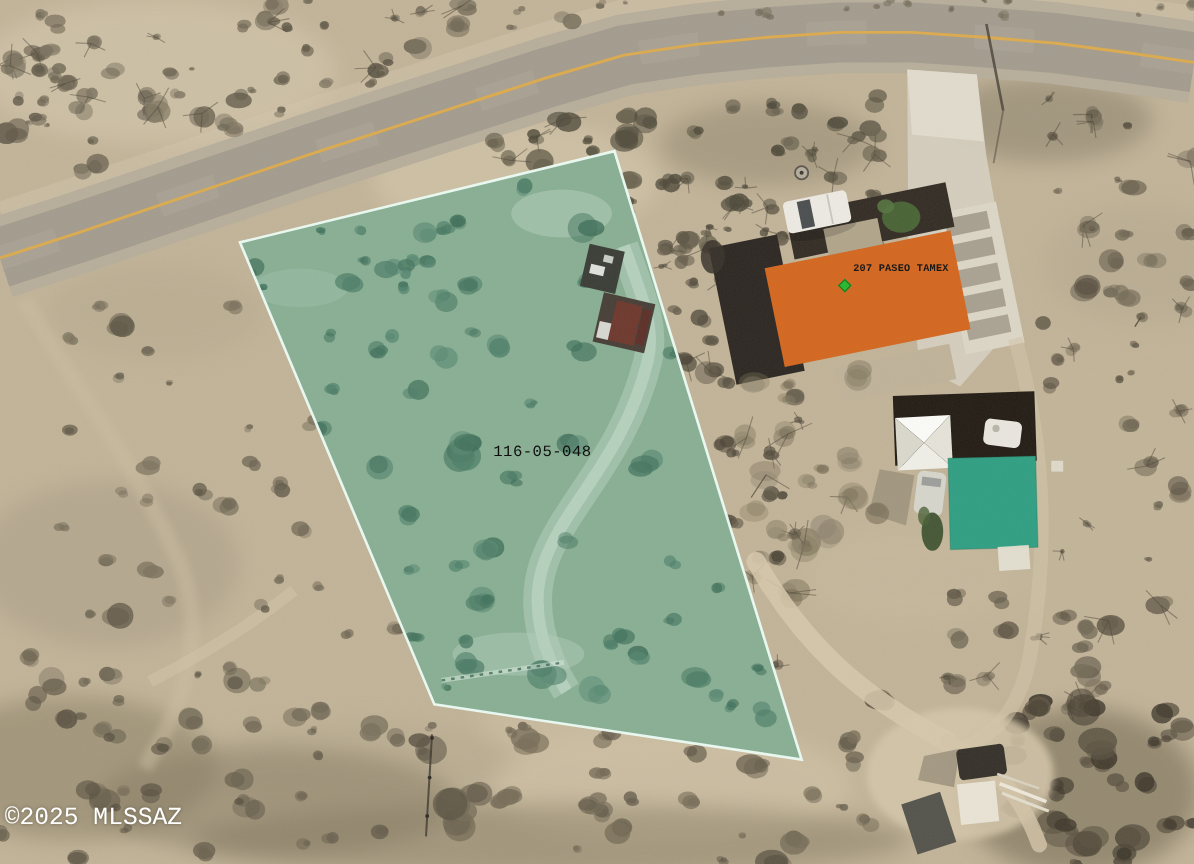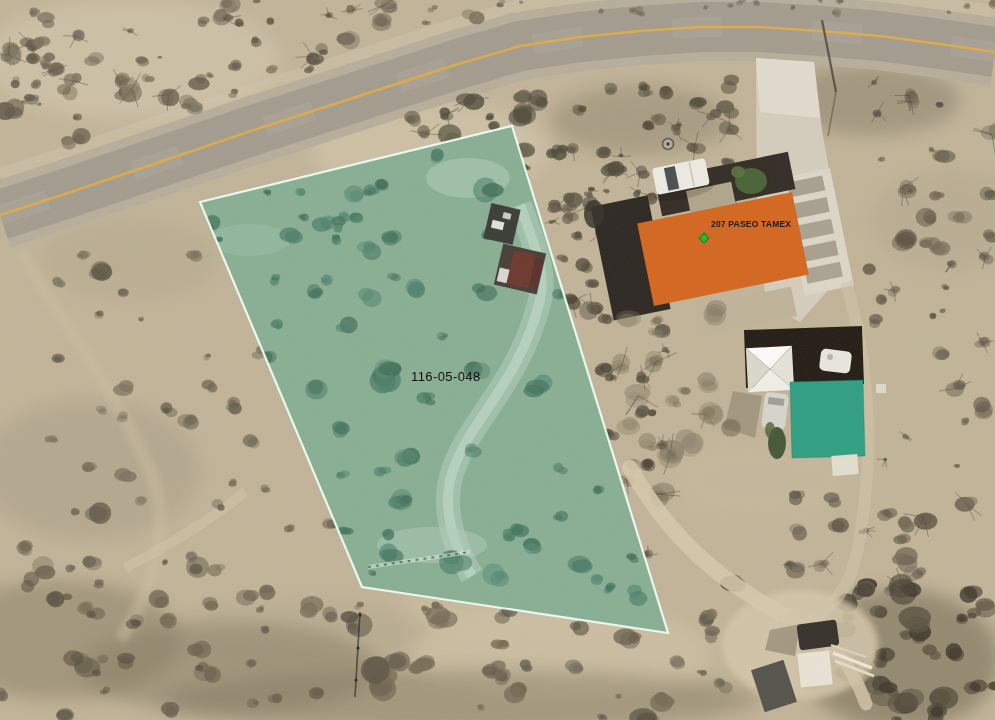--- a/index.html
+++ b/index.html
@@ -1,19 +1,19 @@
 <!DOCTYPE html>
 <html><head>
 <meta charset="utf-8">
 <style>
   html,body{margin:0;padding:0;background:#222;}
   #stage{position:relative;width:995px;height:720px;overflow:hidden;background:#c2b499;
          font-family:"Liberation Sans",sans-serif;}
   #stage svg{position:absolute;left:0;top:0;}
-  .label{position:absolute;white-space:nowrap;pointer-events:none;}
+  .label{position:absolute;white-space:nowrap;pointer-events:none;font-family:Liberation Mono, monospace;}
   #parcel-label{left:401px;top:369px;font-size:13px;color:#0e0e0e;letter-spacing:.4px;margin-left:10px;}
   #address-label{left:711px;top:219px;font-size:8.5px;font-weight:700;color:#191919;letter-spacing:.2px;}
   #copyright{left:4px;top:671px;font-size:20.5px;color:#ffffff;text-shadow:0 0 3px rgba(40,40,30,.45);}
   #marker{position:absolute;left:700px;top:234px;width:6px;height:6px;transform:rotate(45deg);
           border:1px solid #1e7a22;}
 </style>
 </head>
 <body>
 
 <div id="stage">
@@ -1486,13 +1486,14 @@
     <circle cx="358" cy="648" r="1.6" fill="#2f2b23"></circle>
     <circle cx="356" cy="680" r="1.6" fill="#2f2b23"></circle>
   </g>
 
   <rect x="0" y="0" width="995" height="720" filter="url(#grain)" opacity=".18"></rect>
 </svg>
 
 <div class="label" id="parcel-label">116-05-048</div>
 <div class="label" id="address-label">207 PASEO TAMEX</div>
 <div id="marker" style="background: rgb(46, 184, 50);"></div>
+<div class="label" id="copyright">©2025 MLSSAZ</div>
 </div>
 
 </body></html>

